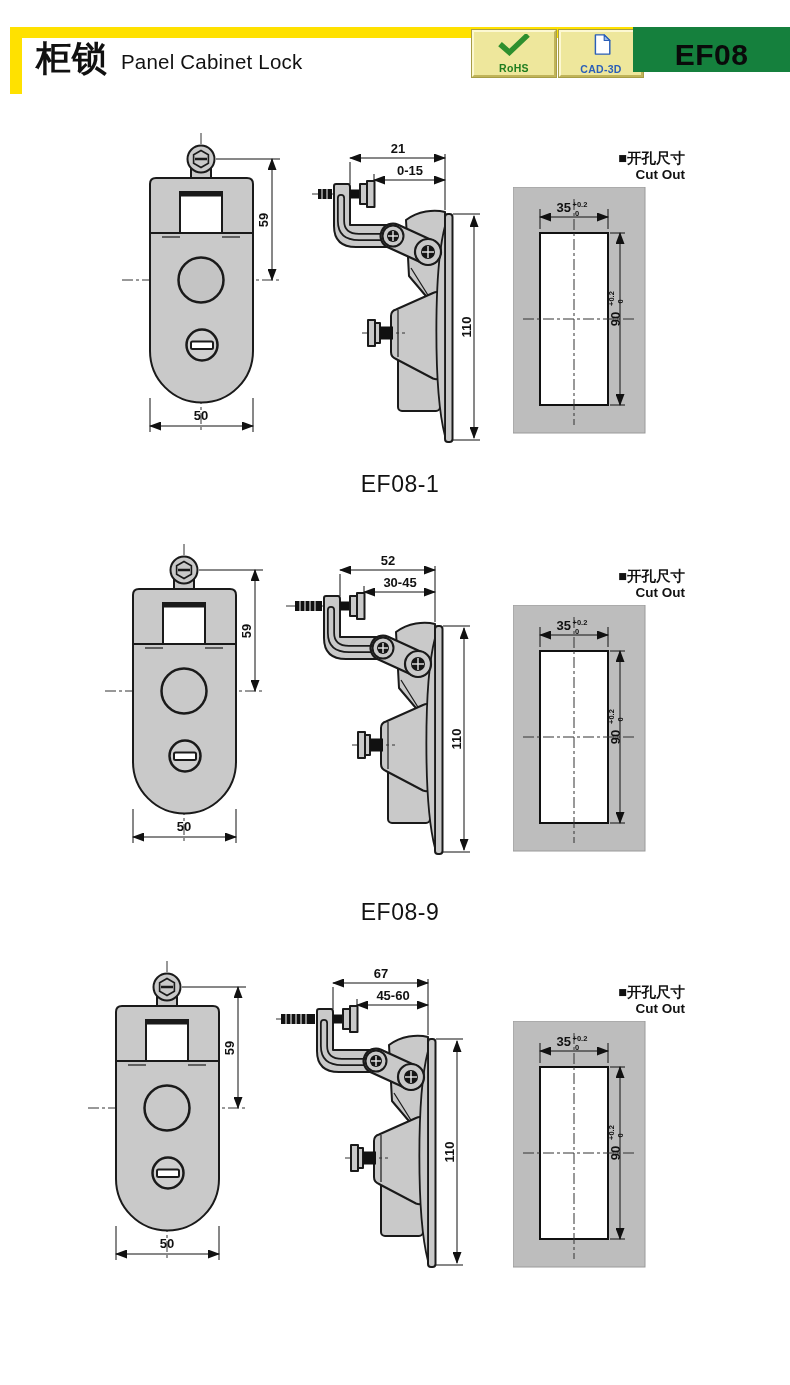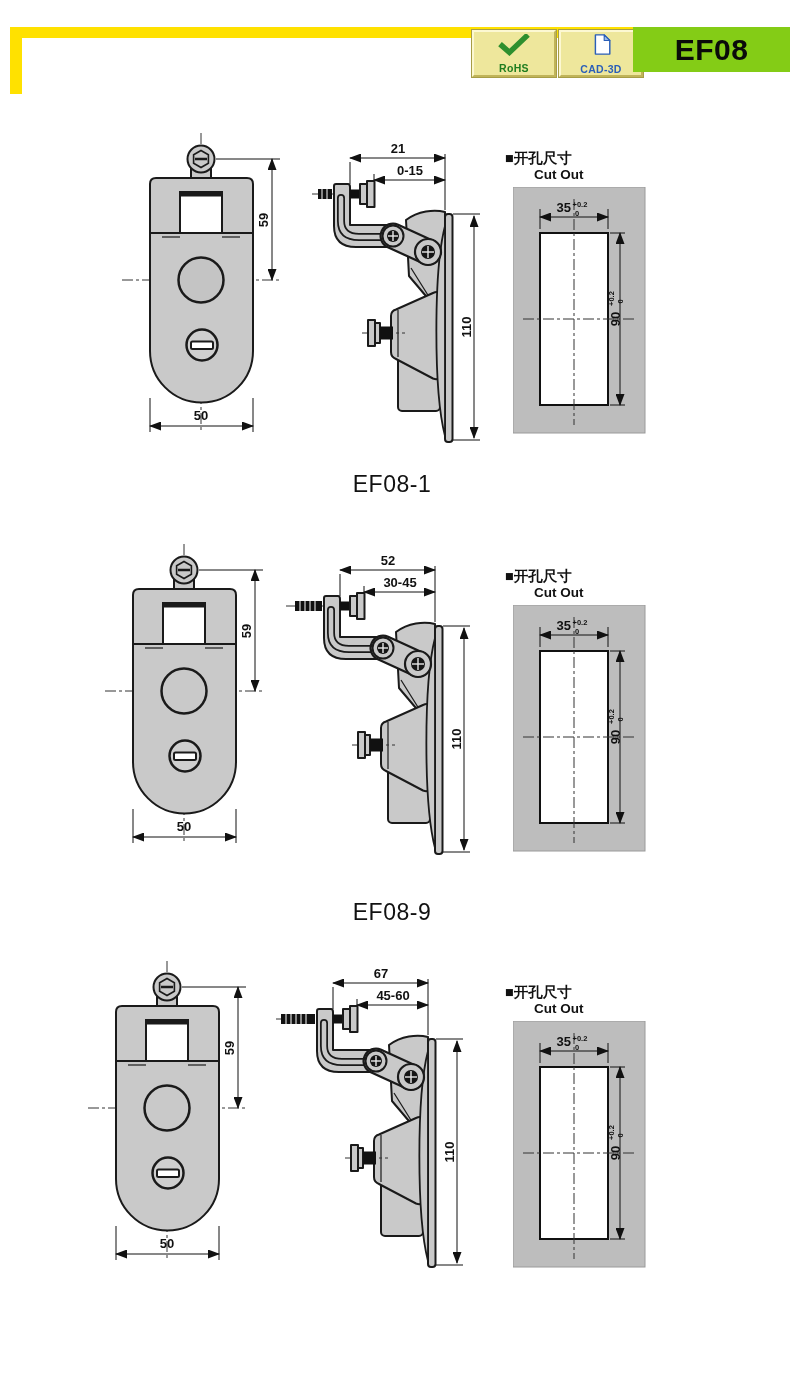--- a/index.html
+++ b/index.html
@@ -25,50 +25,54 @@
   
   .drw{position:absolute;}
   svg text{font-family:"Liberation Sans",sans-serif;}
   .part{fill:#c9c9c9;stroke:#1a1a1a;stroke-width:2;stroke-linejoin:round;}
   .dim{stroke:#111;stroke-width:1;fill:none;}
   .cl{stroke:#333;stroke-width:1;stroke-dasharray:11 3 3 3;fill:none;}
   .ln{stroke:#1a1a1a;stroke-width:2;}
   .ln-thin{stroke:#1a1a1a;stroke-width:1.2;}
   .dimtxt{font-size:13px;font-weight:700;fill:#111;}
   .toltxt{font-size:7.5px;font-weight:700;fill:#111;}
-  .cut-head{position:absolute;left:505px;width:180px;line-height:1.15;}
+  .cut-head{position:absolute;left:505px;width:180px;line-height:1.15;text-align:right;}
   .cut-head .cn{font-size:14.5px;font-weight:700;}
   .cut-head .en{font-size:13.5px;font-weight:700;margin-left:29px;}
-  .caption{position:absolute;left:287px;width:210px;text-align:center;font-size:23px;color:#111;letter-spacing:0.5px;}
+  .caption{position:absolute;left:295px;width:210px;text-align:center;font-size:23px;color:#111;letter-spacing:0.5px;}
 </style>
 </head>
 <body>
 
 <div class="page">
 
   <div class="bar-top" style="background:#ffe100;"></div>
   <div class="bar-left" style="background:#ffe100;"></div>
 
+  <div class="title-wrap">
+    <span class="title-cn">柜锁</span>
+    <span class="title-en">Panel Cabinet Lock</span>
+  </div>
 
   <div class="badge badge-rohs">
     <svg width="32" height="22" viewBox="0 0 34 24">
       <path d="M4,13 L12,20 L30,3" fill="none" stroke="#2e8f2e" stroke-width="6" stroke-linecap="square"></path>
     </svg>
     <span class="badge-label">RoHS</span>
   </div>
 
   <div class="badge badge-cad">
     <svg width="24" height="25" viewBox="0 0 30 28">
       <path d="M8,2 H19 L26,9 V26 H8 Z" fill="#ffffff" stroke="#2b5fb8" stroke-width="1.8" stroke-linejoin="round"></path>
       <path d="M19,2 L19,9 H26 Z" fill="#9dbce8" stroke="#2b5fb8" stroke-width="1.4" stroke-linejoin="round"></path>
     </svg>
     <span class="badge-label">CAD-3D</span>
   </div>
 
-  <div class="code-box" style="background:#84cc16;">
+  <div class="code-box" style="background:#15803d;align-items:flex-end;">
     <span class="code-text">EF08</span>
   </div>
 
   <svg class="drw" style="left:100px;top:130px;" width="200" height="330" viewBox="0 0 200 330">
     <defs>
         <marker id="arF0" markerUnits="userSpaceOnUse" markerWidth="12" markerHeight="9" refX="11" refY="4.5" orient="auto-start-reverse">
           <path d="M0,0 L12,4.5 L0,9 Z" fill="#111"></path>
         </marker>
       </defs>
     <line class="cl" x1="101" y1="3" x2="101" y2="303"></line>

